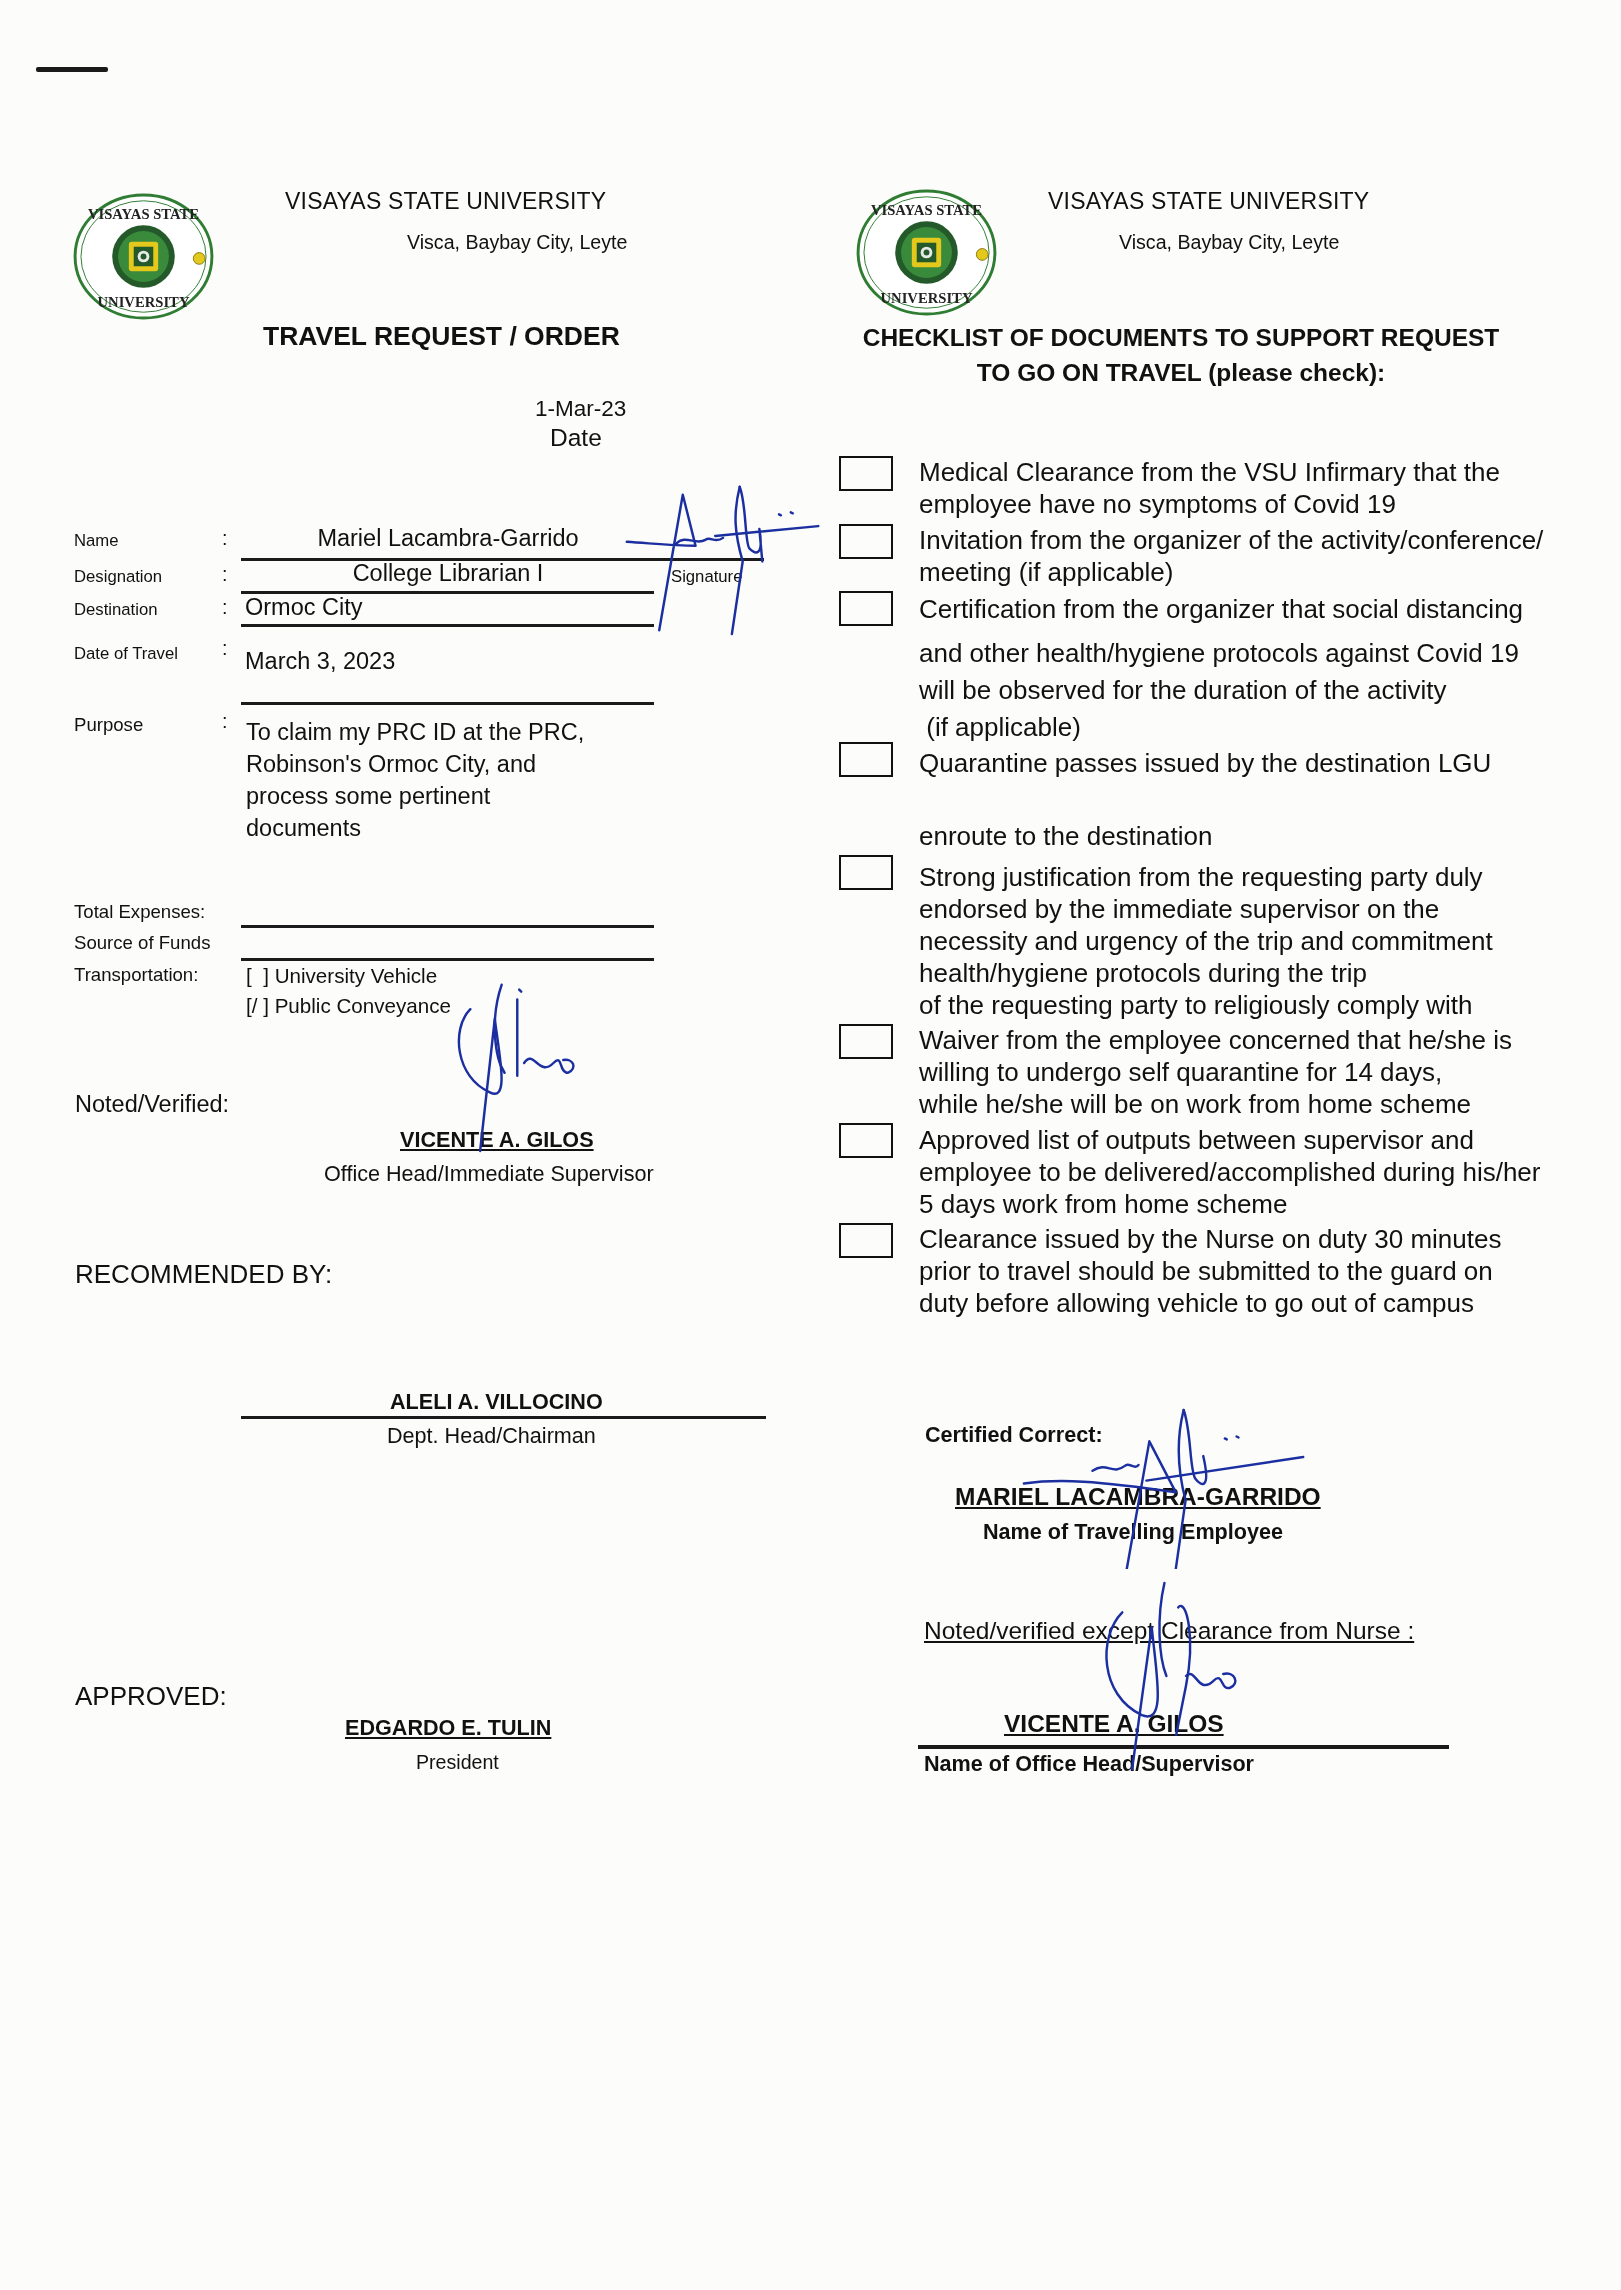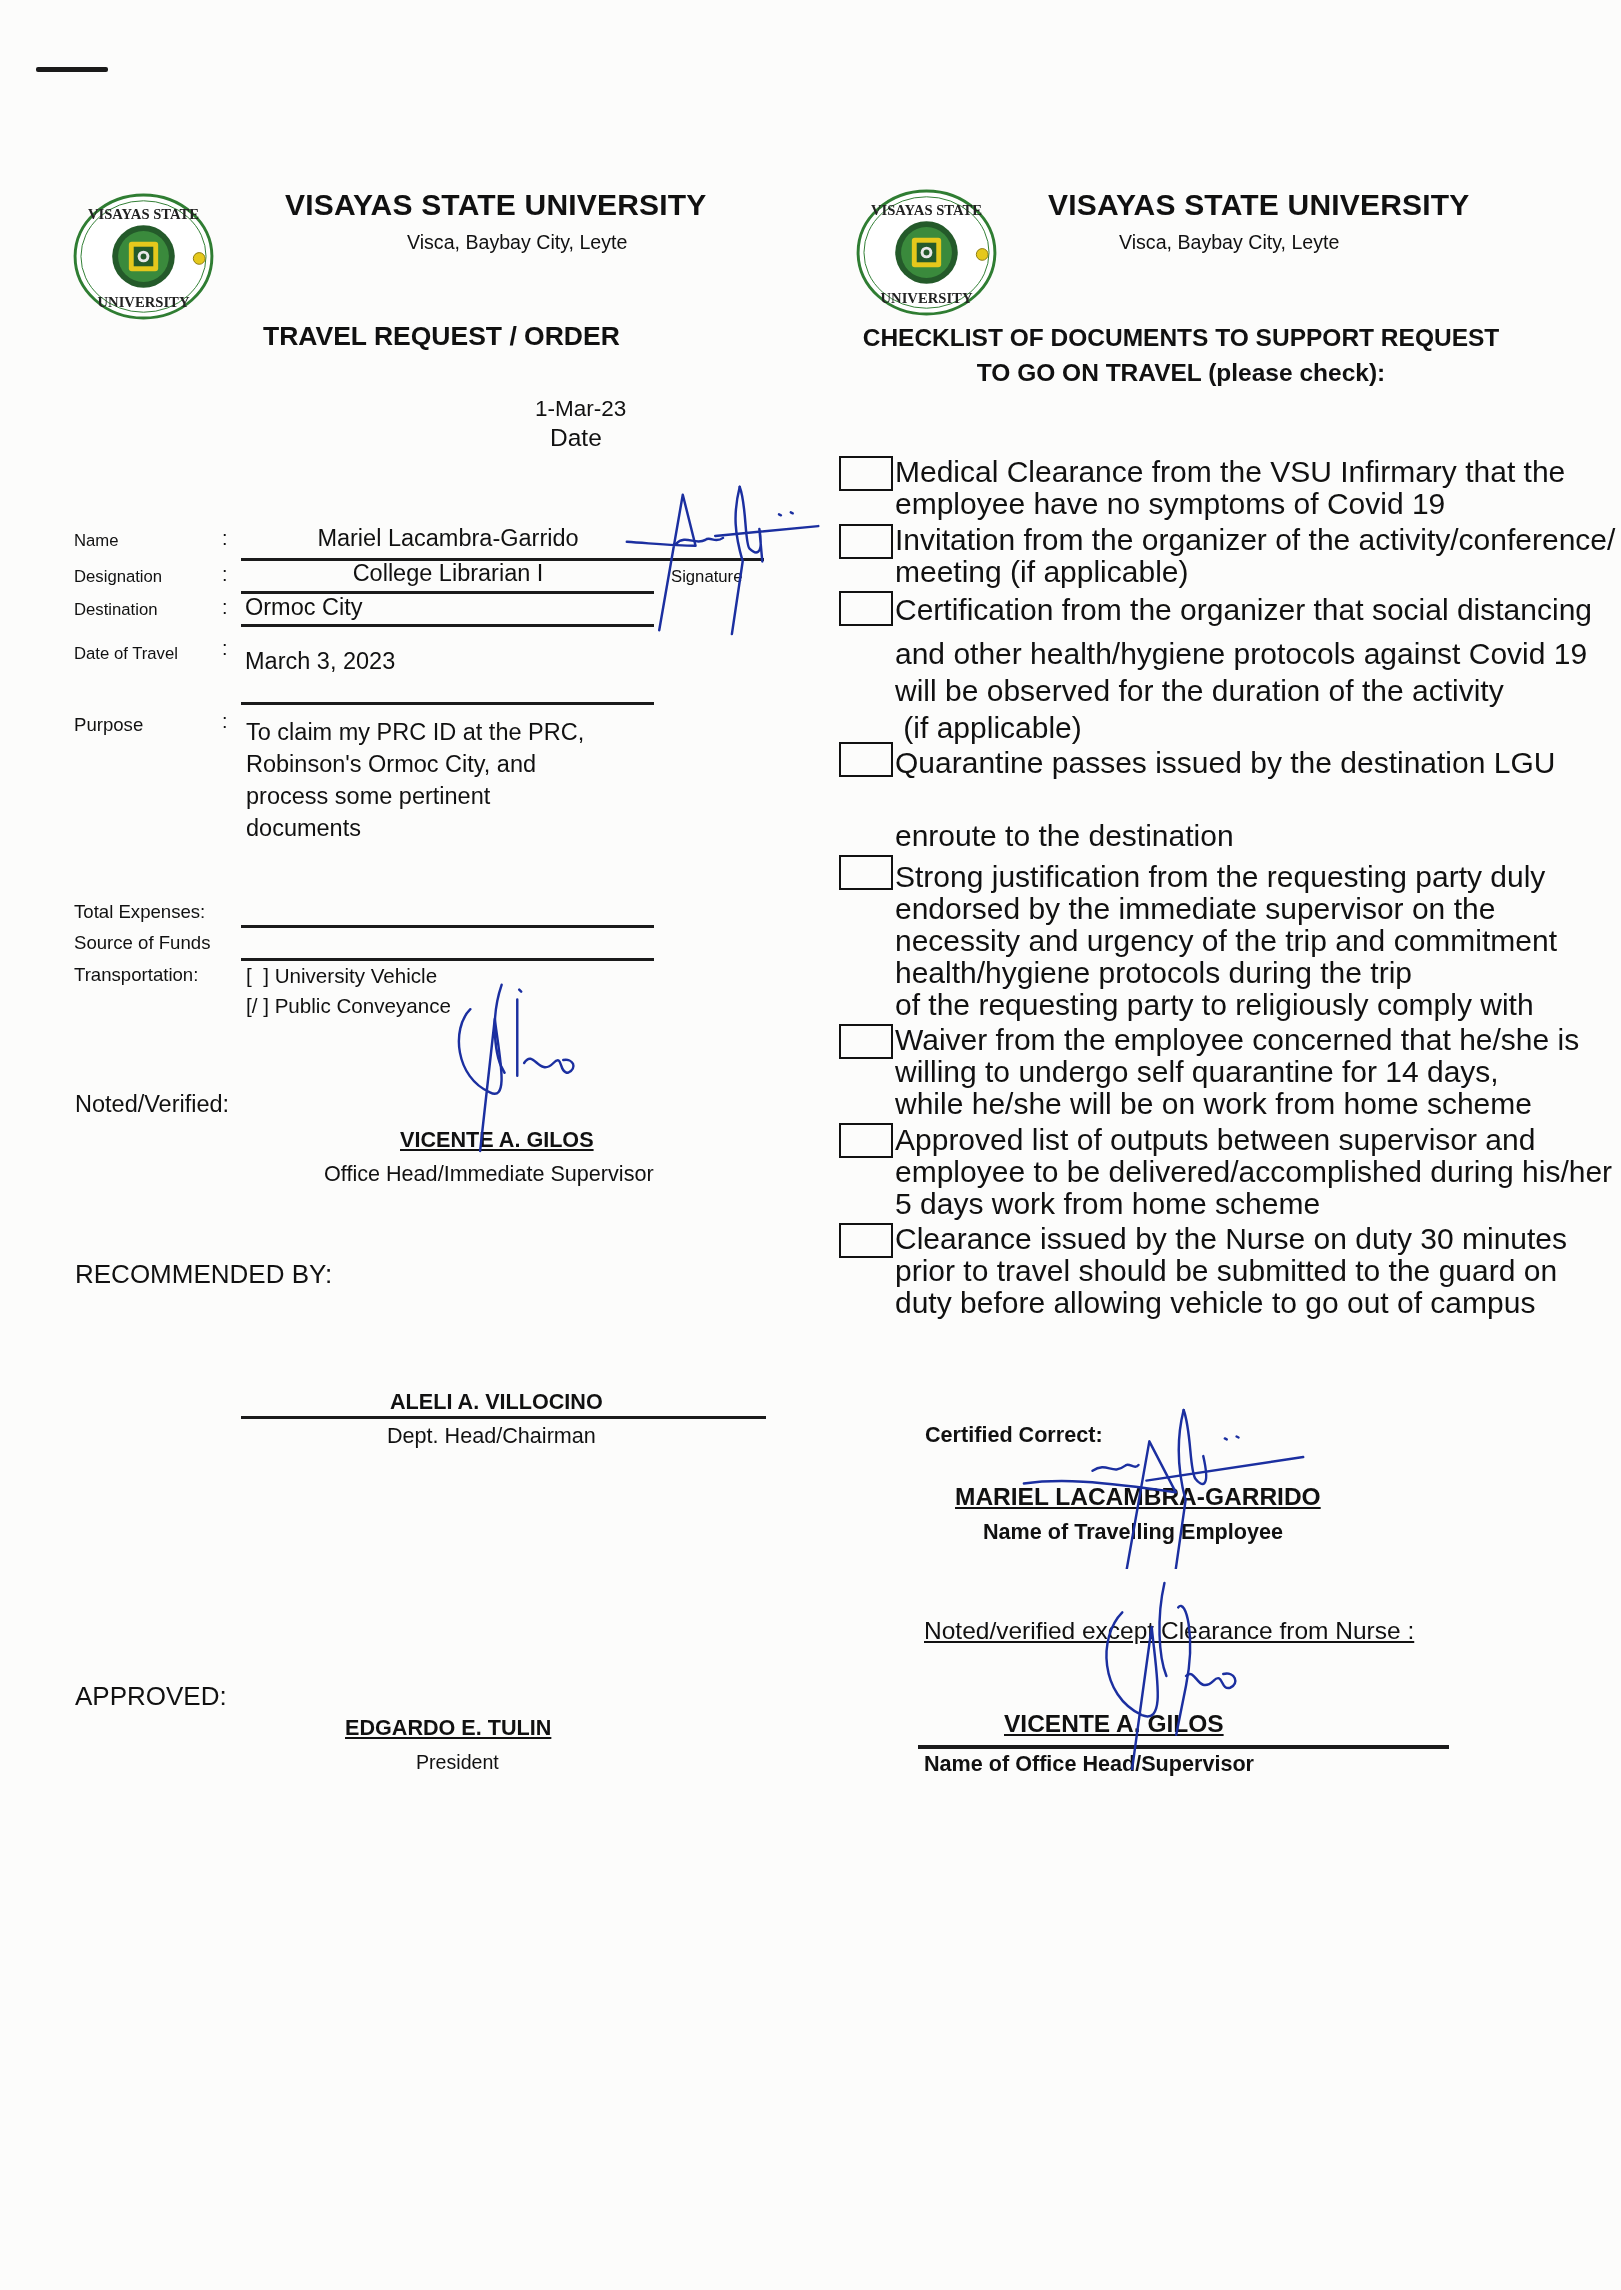--- a/index.html
+++ b/index.html
@@ -8,21 +8,21 @@
     background:#fcfcfb; color:#111;
     font-family:"Liberation Sans", sans-serif;
   }
   .abs { position:absolute; }
   .corner-mark { left:36px; top:67px; width:72px; height:4.9px; background:#1a1a1a; border-radius:2px; }
 
   
   .seal { width:143px; height:129px;text-decoration:underline; }
   .seal svg { width:100%; height:100%; display:block; }
 
-  .univ-name { font-weight:bold; font-size:30px; letter-spacing:0.2px; white-space:nowrap; }
+  .univ-name { font-weight:normal; font-size:23px; letter-spacing:0.2px; white-space:nowrap; }
   .univ-addr { font-size:19.6px; white-space:nowrap; }
   .form-title { font-weight:bold; font-size:26.5px; white-space:nowrap; }
   .cl-title { font-weight:bold; font-size:24.5px; white-space:nowrap; text-align:center; line-height:35px; }
 
   .date-val { font-size:22.5px; white-space:nowrap; }
   .date-lbl { font-size:24.5px; white-space:nowrap; }
 
   .lbl { font-size:16.7px; white-space:nowrap; }
   .lbl-md { font-size:18.6px; white-space:nowrap; }
   .colon { font-size:19.6px; }
@@ -33,21 +33,21 @@
   .noted { font-size:23.5px; white-space:nowrap; }
   .signer-name { font-weight:bold; font-size:21.6px; text-decoration:underline; white-space:nowrap; }
   .signer-title { font-size:21.6px; white-space:nowrap; }
   .section-head { font-weight:normal; font-size:26px; white-space:nowrap; }
   .president { font-size:19.6px; white-space:nowrap; }
 
   .sig-label { font-size:16.7px; white-space:nowrap; }
 
   
   .chk { width:50px; height:31px; border:2.9px solid #111; }
-  .chk-text { font-size:30px; line-height:32px; white-space:nowrap; }
+  .chk-text { font-size:26px; line-height:32px; white-space:nowrap;margin-left:24px; }
 
   .cert-head { font-weight:bold; font-size:21.6px; white-space:nowrap; }
   .cert-name { font-weight:bold; font-size:24.5px; text-decoration:underline; white-space:nowrap; }
   .cert-sub { font-weight:bold; font-size:21.6px; white-space:nowrap; }
   .noted-r { font-size:24.5px; text-decoration:underline; white-space:nowrap; }
 
   .signature { pointer-events:none; }
   .signature path { fill:none; stroke:#1b2fa0; stroke-width:2.5; stroke-linecap:round; stroke-linejoin:round; }
 </style>
 </head>

